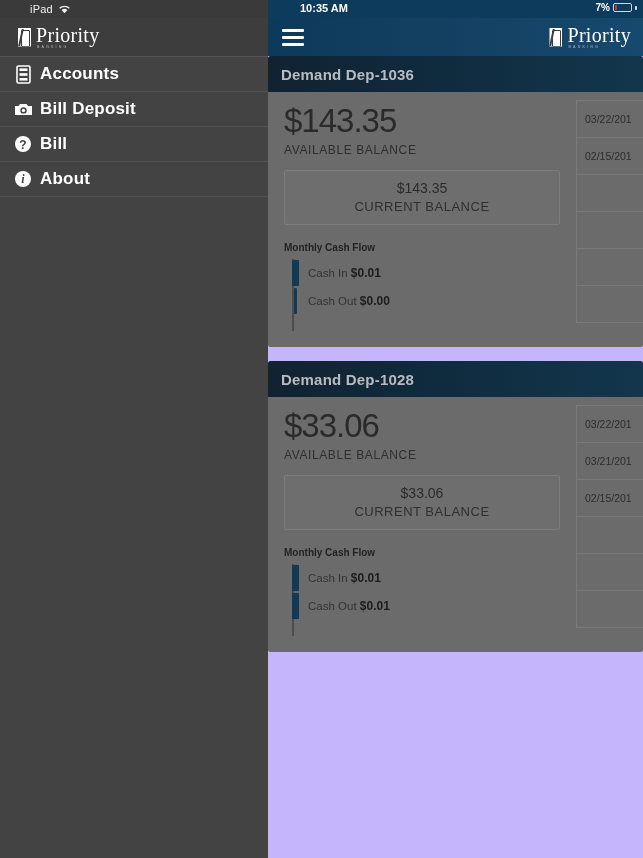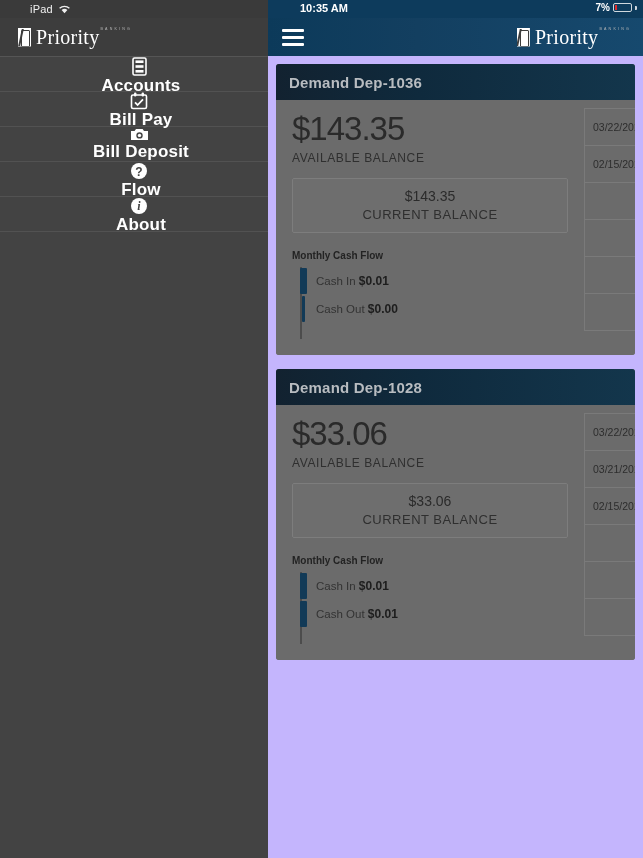--- a/index.html
+++ b/index.html
@@ -21,29 +21,29 @@
 
   .logo { display:flex; align-items:center; }
   .logo .emblem { width:13px; height:19px; background:#ffffff; margin-right:5px;
                   position:relative; flex:none;
                   clip-path:polygon(0 0,100% 0,100% 100%,0 100%); }
   .logo .emblem:after { content:""; position:absolute; left:3px; top:2px;
                         width:7px; height:15px; border:1.5px solid #3d3d3d;
                         border-radius:1px; }
   .logo .emblem:before { content:""; position:absolute; left:1.5px; top:1px;
                          width:2px; height:17px; background:#3d3d3d; transform:skewX(-12deg); }
-  .logo .ltxt { display:flex; flex-direction:row; line-height:1; }
+  .logo .ltxt { display:flex; flex-direction:column; line-height:1; }
   .logo .lmain { color:#fff; font-family:"Liberation Serif", serif; font-size:20px;
                  letter-spacing:.3px; }
   .logo .lsub { color:#b9b9b9; font-size:3.6px; letter-spacing:2.2px; margin-top:1px;
                 padding-left:1px; }
 
   .menu { border-top:1px solid #555; }
   .menu-item { height:35px; display:flex; align-items:center; padding-left:10px;
-               border-bottom:1px solid #525252; cursor:pointer;flex-direction:column; }
+               border-bottom:1px solid #525252; cursor:pointer; }
   .menu-item .mi-ico { width:26px; display:flex; align-items:center; justify-content:center;
                        flex:none; }
   .menu-item .mi-label { color:#fff; font-size:17px; font-weight:bold; margin-left:4px;
                          letter-spacing:.2px; }
 
   
   .content { position:absolute; left:268px; top:0; width:375px; height:858px;
              background:#c4b5fd; overflow:hidden; }
   .status-right { height:18px; background:#0d3b5c; position:relative; }
   .status-right .sr-time { position:absolute; left:32px; top:2px; color:#fff;
@@ -56,21 +56,21 @@
   .batt-body i { position:absolute; left:1px; top:1px; height:5px; width:2px;
                  background:#e02b2b; display:block; }
   .batt-cap { width:2px; height:4px; background:#cfd8de; border-radius:0 1px 1px 0; }
 
   .navbar { height:38px; background:linear-gradient(to right,#0c3a5a,#133f60 40%,#16496e);
             display:flex; align-items:center; justify-content:space-between;
             padding:0 12px 0 14px; }
   .hamburger { width:22px; display:flex; flex-direction:column; gap:4px; cursor:pointer; }
   .hamburger i { display:block; height:3px; background:#fff; border-radius:1px; }
 
-  .cards { padding:8px; }
+  .cards { padding:0; }
   .card { border-radius:3px; overflow:hidden; margin-bottom:14px; position:relative;
           background:#6b6b6b; }
   .card-head { height:36px; background:linear-gradient(to right,#122230,#0f2a3d 40%,#13364c);
                display:flex; align-items:center; padding-left:13px; }
   .card-head .ch-title { color:#b8bcc0; font-size:15px; font-weight:bold; letter-spacing:.2px; }
 
   .card-body { display:flex; }
   .pane-left { width:308px; flex:none; background:#6b6b6b; padding:12px 16px 16px 16px; }
   .pane-right { flex:1; background:#6b6b6b; padding-top:8px; }
 
@@ -131,51 +131,40 @@
             <rect x="2" y="1" width="13" height="17" rx="1.5" fill="none" stroke="#fff" stroke-width="1.6"></rect>
             <rect x="4.5" y="3.4" width="8" height="2.6" fill="#fff"></rect>
             <rect x="4.5" y="8.2" width="8" height="2.6" fill="#fff"></rect>
             <rect x="4.5" y="13" width="8" height="2.6" fill="#fff"></rect>
           </svg>
         </span>
         <span class="mi-label">Accounts</span>
       </div>
 
 
-      <div class="menu-item">
-        <span class="mi-ico">
-          <svg width="18" height="18" viewBox="0 0 18 18">
-            <rect x="1.5" y="3" width="15" height="13.5" rx="1.5" fill="none" stroke="#fff" stroke-width="1.6"></rect>
-            <rect x="4" y="0.6" width="2.4" height="4" rx="1" fill="#fff"></rect>
-            <rect x="11.6" y="0.6" width="2.4" height="4" rx="1" fill="#fff"></rect>
-            <path d="M5 10.4 L7.6 13 L13 7.4" stroke="#fff" stroke-width="1.8" fill="none"></path>
-          </svg>
-        </span>
-        <span class="mi-label">Bill Pay</span>
-      </div>
 
       <div class="menu-item">
         <span class="mi-ico">
           <svg width="19" height="15" viewBox="0 0 19 15">
             <path d="M1 4 h3.6 l1.4-2h6.6l1.4 2H18 a0 0 0 0 1 0 0 v9 a0 0 0 0 1 0 0 H1 Z" fill="#fff"></path>
             <circle cx="9.5" cy="8.4" r="3.2" fill="#434343"></circle>
             <circle cx="9.5" cy="8.4" r="1.7" fill="#fff"></circle>
           </svg>
         </span>
         <span class="mi-label">Bill Deposit</span>
       </div>
 
       <div class="menu-item">
         <span class="mi-ico">
           <svg width="18" height="18" viewBox="0 0 18 18">
             <circle cx="9" cy="9" r="8" fill="#fff"></circle>
             <text x="9" y="13.6" font-size="12" font-weight="bold" text-anchor="middle" fill="#434343" font-family="Liberation Sans, sans-serif">?</text>
           </svg>
         </span>
-        <span class="mi-label">Flow</span>
+        <span class="mi-label">Bill</span>
       </div>
 
       <div class="menu-item">
         <span class="mi-ico">
           <svg width="18" height="18" viewBox="0 0 18 18">
             <circle cx="9" cy="9" r="8" fill="#fff"></circle>
             <text x="9" y="13.4" font-size="12" font-weight="bold" font-style="italic" text-anchor="middle" fill="#434343" font-family="Liberation Serif, serif">i</text>
           </svg>
         </span>
         <span class="mi-label">About</span>

